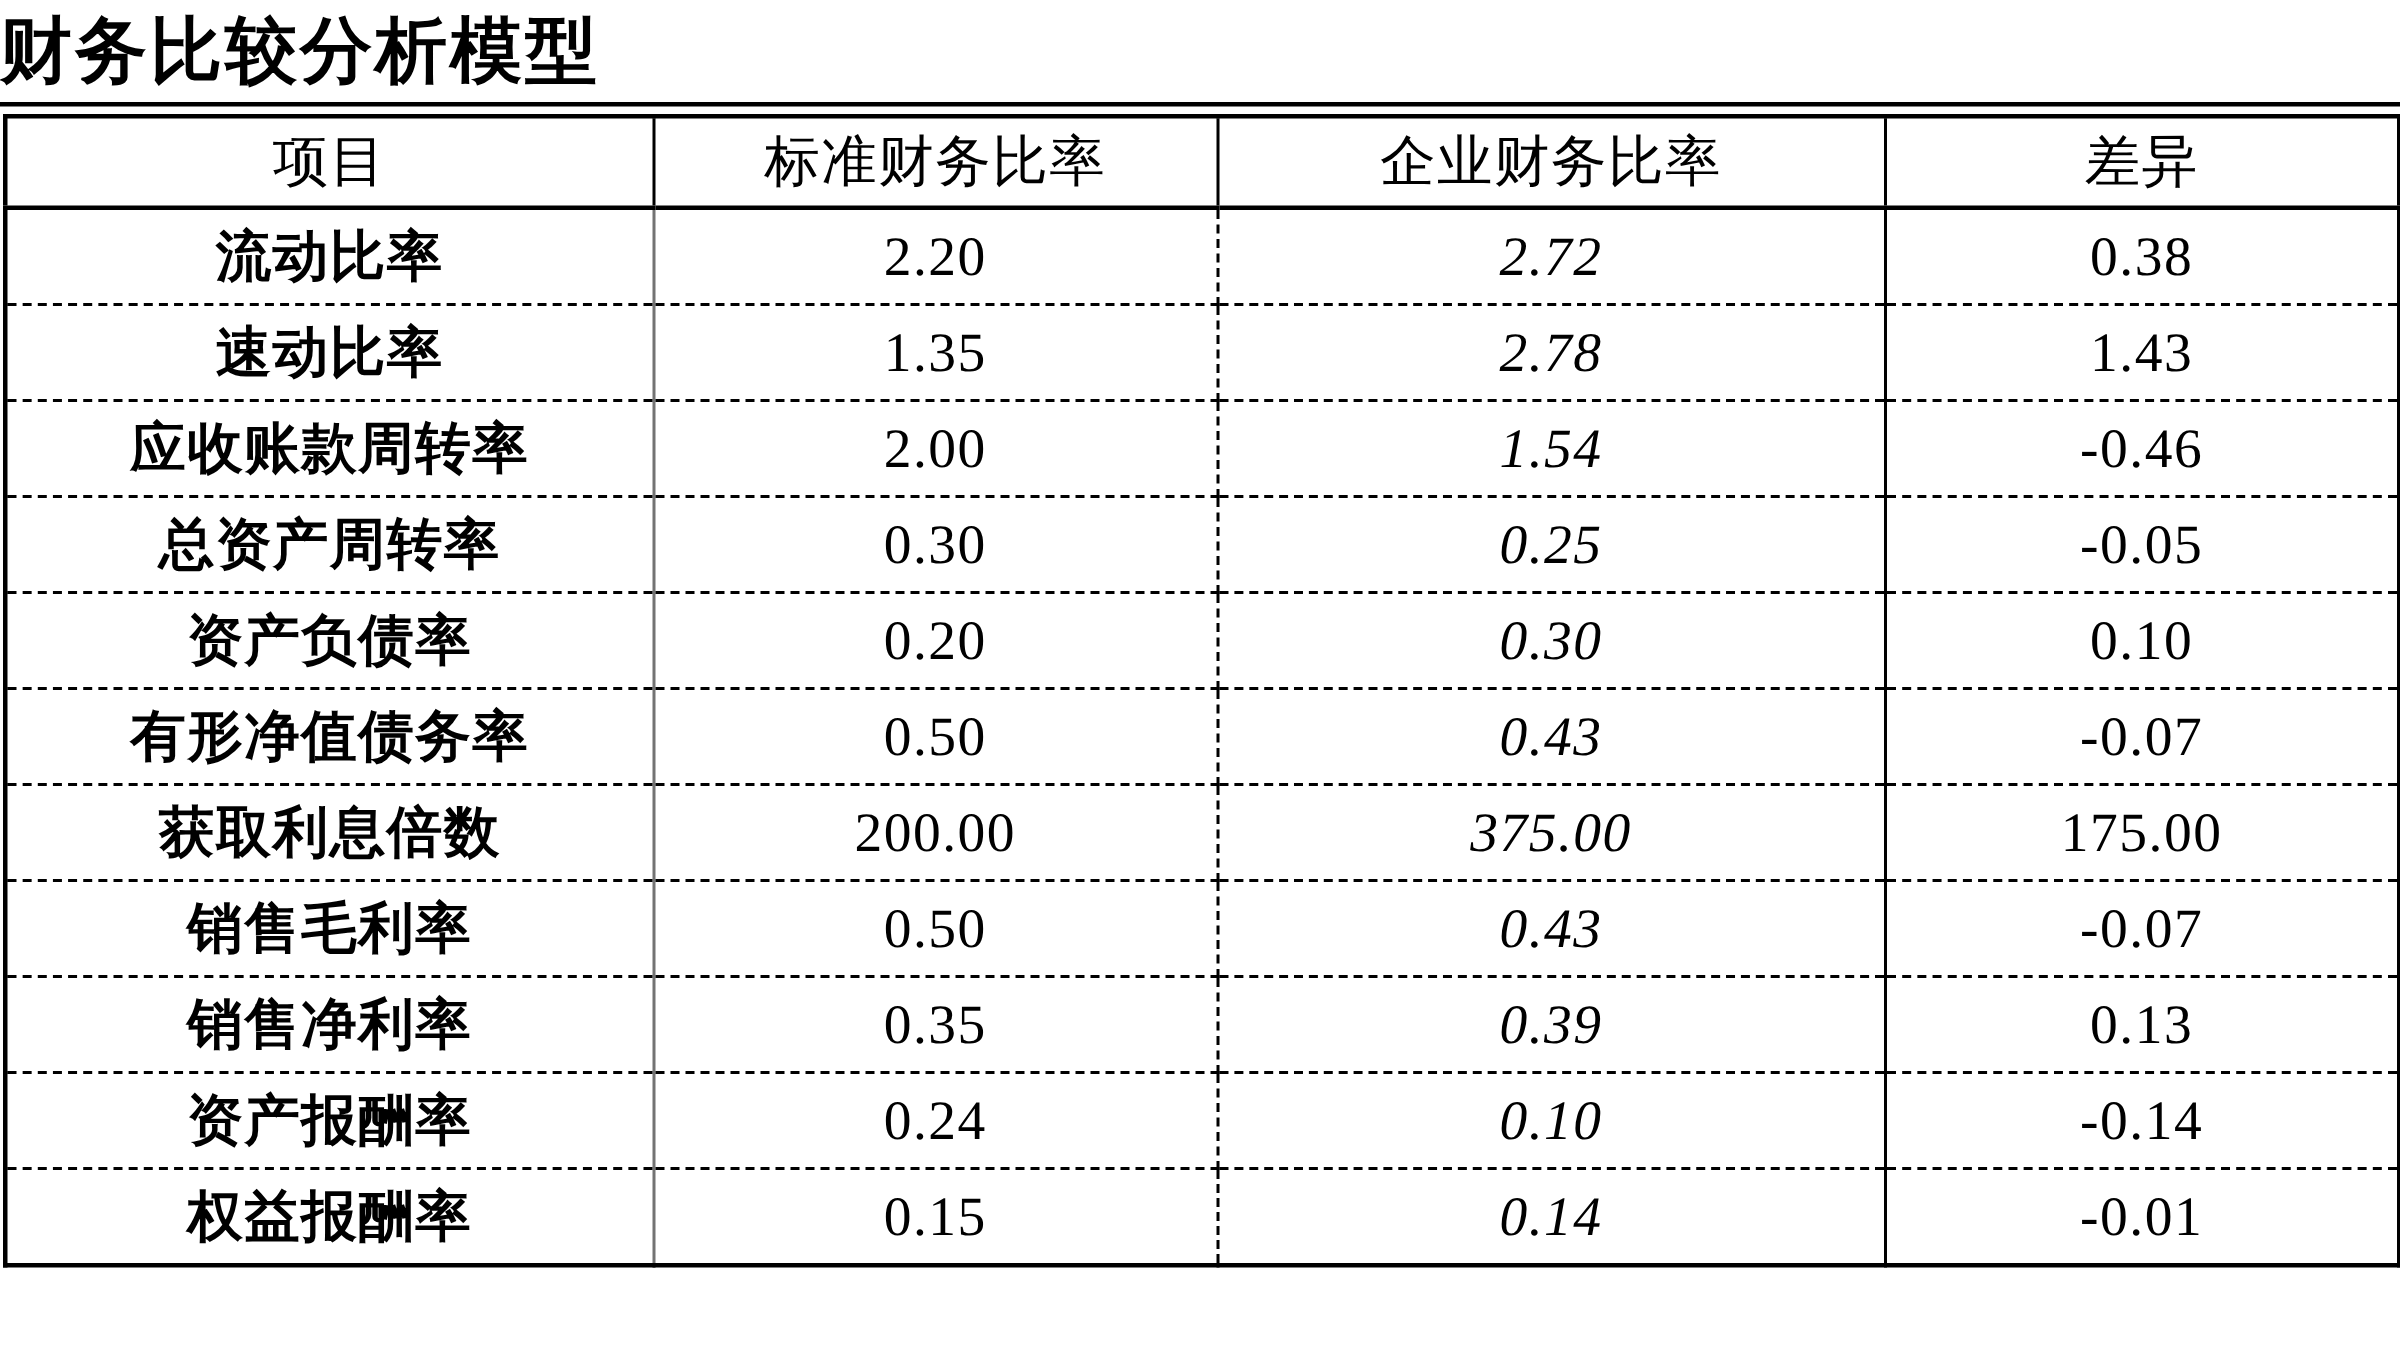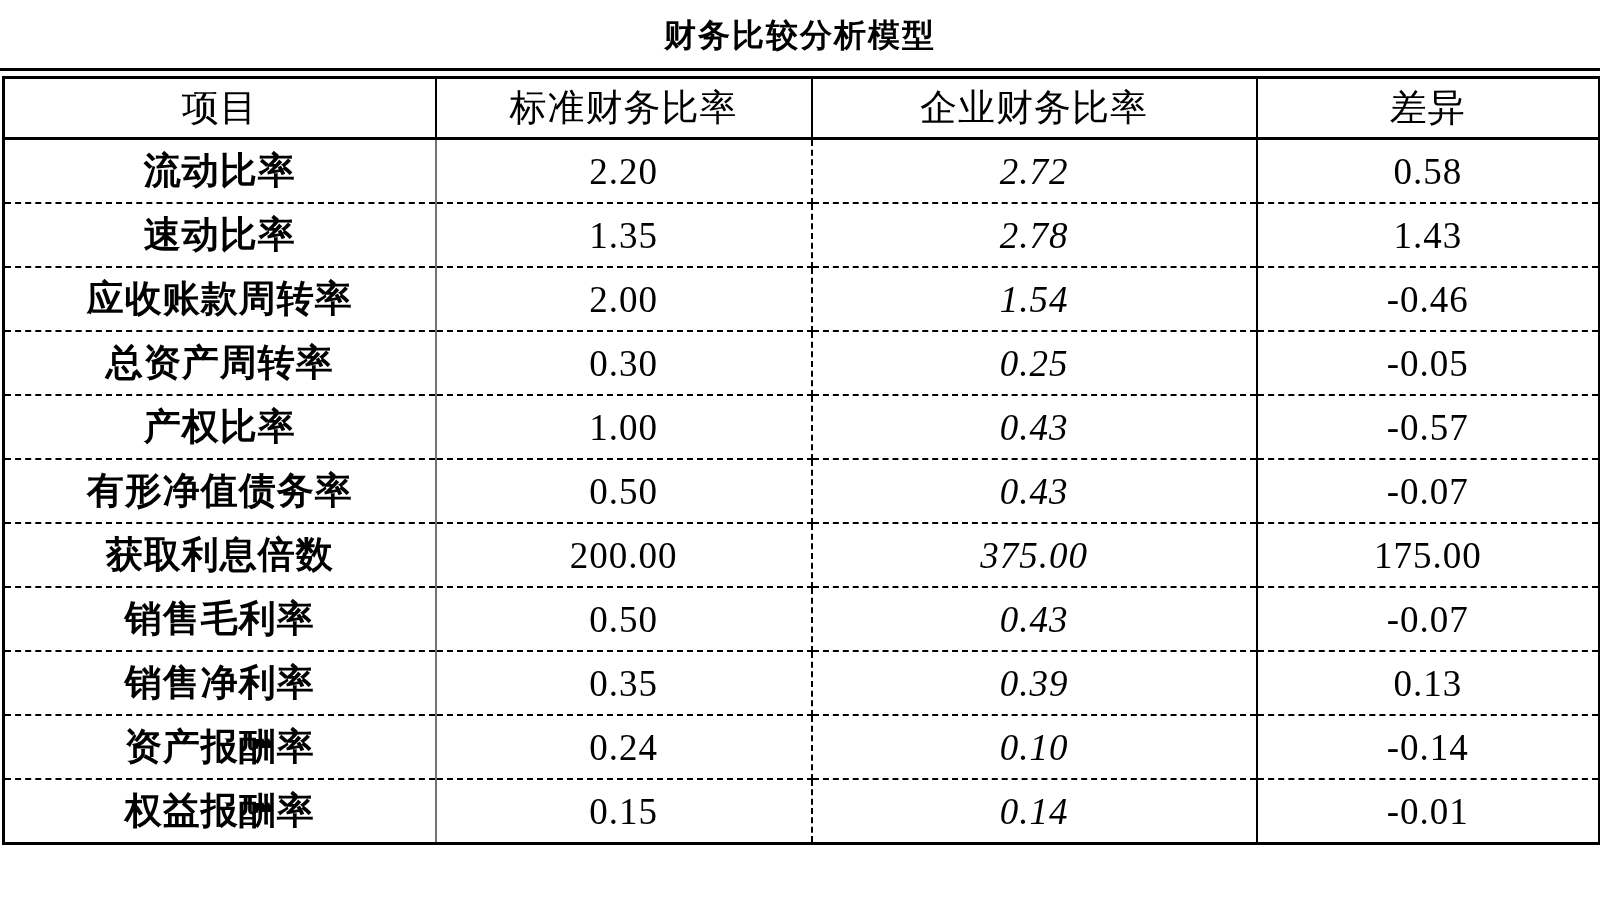--- a/index.html
+++ b/index.html
@@ -6,23 +6,23 @@
     margin: 0;
     padding: 0;
     width: 1600px;
     height: 900px;
     background: #ffffff;
     color: #000000;
     font-family: "Liberation Serif", "DejaVu Serif", serif;
     overflow: hidden;
   }
   .page-title {
-    font-size: 32px;
+    font-size: 48px;
     font-weight: bold;
-    text-align: center;
+    text-align: left;
     line-height: 62px;
     margin: 4px 0 0 0;
     letter-spacing: 2px;
   }
   .top-rule {
     border-top: 3px solid #000000;
     margin: 2px 0 5px 0;
     width: 1600px;
     height: 0;
   }
@@ -79,45 +79,45 @@
       <th class="sep-solid">标准财务比率</th>
       <th class="sep-solid">企业财务比率</th>
       <th>差异</th>
     </tr>
   </thead>
   <tbody>
       <tr>
         <td>流动比率</td>
         <td>2.20</td>
         <td>2.72</td>
-        <td>0.58</td>
+        <td>0.38</td>
       </tr>
       <tr>
         <td>速动比率</td>
         <td>1.35</td>
         <td>2.78</td>
         <td>1.43</td>
       </tr>
       <tr>
         <td>应收账款周转率</td>
         <td>2.00</td>
         <td>1.54</td>
         <td>-0.46</td>
       </tr>
       <tr>
         <td>总资产周转率</td>
         <td>0.30</td>
         <td>0.25</td>
         <td>-0.05</td>
       </tr>
       <tr>
-        <td>产权比率</td>
-        <td>1.00</td>
-        <td>0.43</td>
-        <td>-0.57</td>
+        <td>资产负债率</td>
+        <td>0.20</td>
+        <td>0.30</td>
+        <td>0.10</td>
       </tr>
       <tr>
         <td>有形净值债务率</td>
         <td>0.50</td>
         <td>0.43</td>
         <td>-0.07</td>
       </tr>
       <tr>
         <td>获取利息倍数</td>
         <td>200.00</td>

